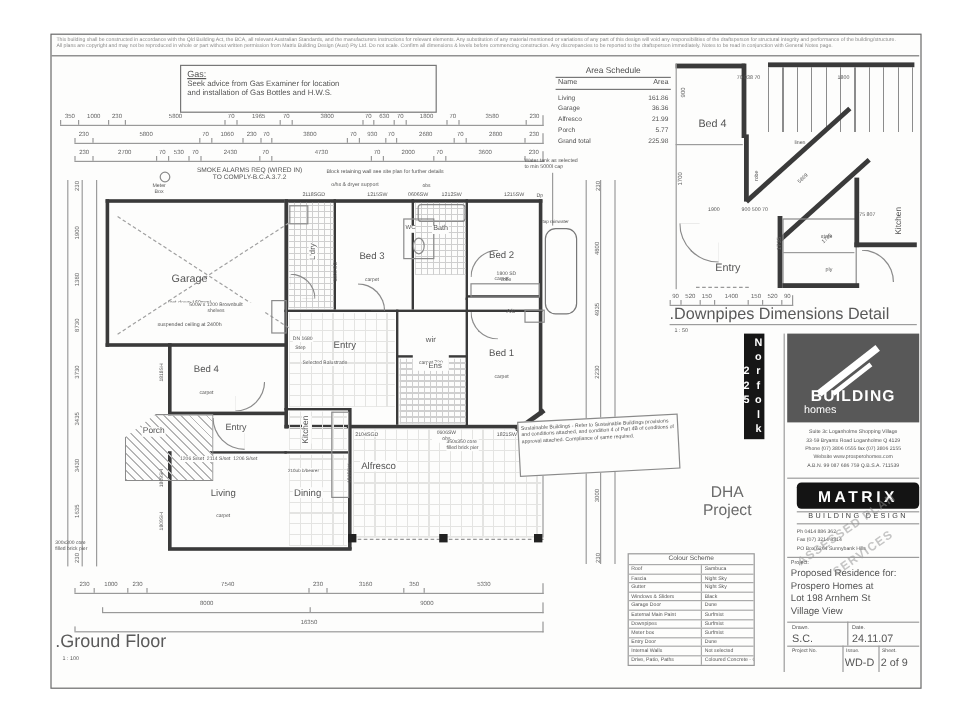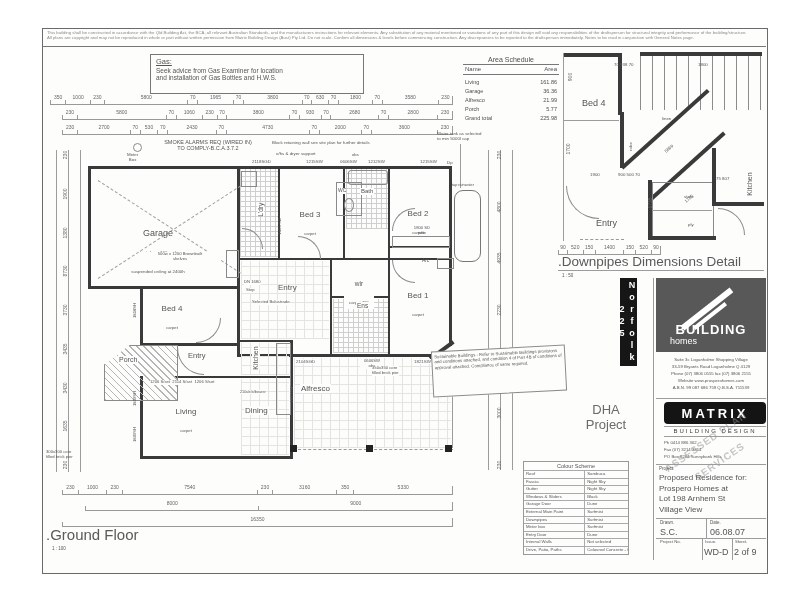--- a/index.html
+++ b/index.html
@@ -562,21 +562,21 @@
     <div style="font-size:8px;line-height:10.5px;color:#555;white-space:nowrap;"><span>Prospero Homes at</span></div>
     <div style="font-size:8px;line-height:10.5px;color:#555;white-space:nowrap;"><span>Lot 198  Arnhem St</span></div>
     <div style="font-size:8px;line-height:10.5px;color:#555;white-space:nowrap;"><span>Village View</span></div>
   </div>
 
 <i class="ln" style="left:656px;top:518px;width:110px;height:1px;"></i>
 <i class="ln" style="left:706px;top:518px;width:1px;height:20px;"></i>
 <div class="t" style="left:660px;top:520px;font-size:4.5px;">Drawn.</div>
 <div class="t" style="left:710px;top:520px;font-size:4.5px;">Date.</div>
 <div class="t" style="left:660px;top:527px;font-size:9px;">S.C.</div>
-<div class="t" style="left:710px;top:527px;font-size:9px;">06.08.07</div>
+<div class="t" style="left:710px;top:527px;font-size:9px;">24.11.07</div>
 
 <i class="ln" style="left:656px;top:538px;width:110px;height:1px;"></i>
 <i class="ln" style="left:702px;top:538px;width:1px;height:22px;"></i>
 <i class="ln" style="left:732px;top:538px;width:1px;height:22px;"></i>
 <div class="t" style="left:660px;top:540px;font-size:4.2px;">Project No.</div>
 <div class="t" style="left:705px;top:540px;font-size:4.2px;">Issue.</div>
 <div class="t" style="left:735px;top:540px;font-size:4.2px;">Sheet.</div>
 <div class="t" style="left:704px;top:547px;font-size:9px;">WD-D</div>
 <div class="t" style="left:734px;top:547px;font-size:9px;">2   of 9</div>
 

